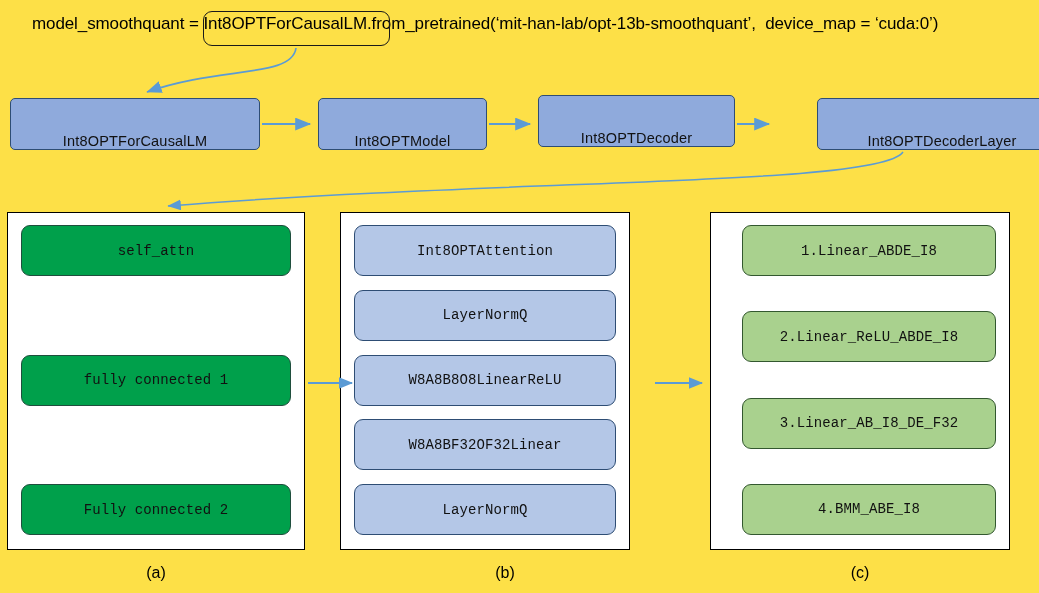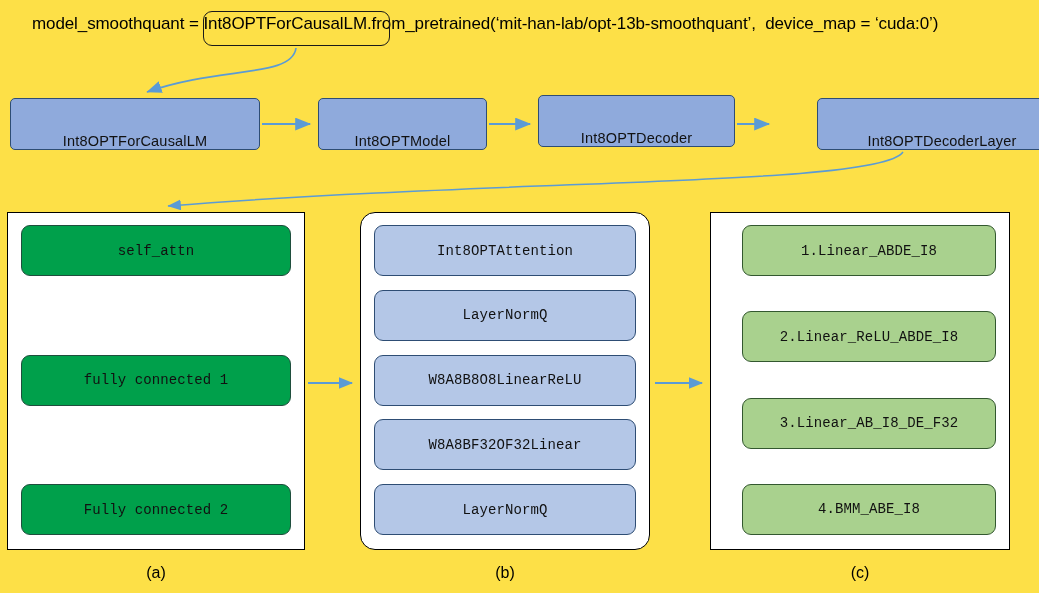--- a/index.html
+++ b/index.html
@@ -153,21 +153,21 @@
       </div>
       <div class="cell green">
         <span>fully connected 1</span>
       </div>
       <div class="cell green">
         <span>Fully connected 2</span>
       </div>
     </div>
   </div>
 
-  <div class="panel" style="left:360px; width:290px;border-radius:15px;">
+  <div class="panel" style="left:340px; width:290px;">
     <div class="panel-inner">
       <div class="cell blue">
         <span>Int8OPTAttention</span>
       </div>
       <div class="cell blue">
         <span>LayerNormQ</span>
       </div>
       <div class="cell blue">
         <span>W8A8B8O8LinearReLU</span>
       </div>

